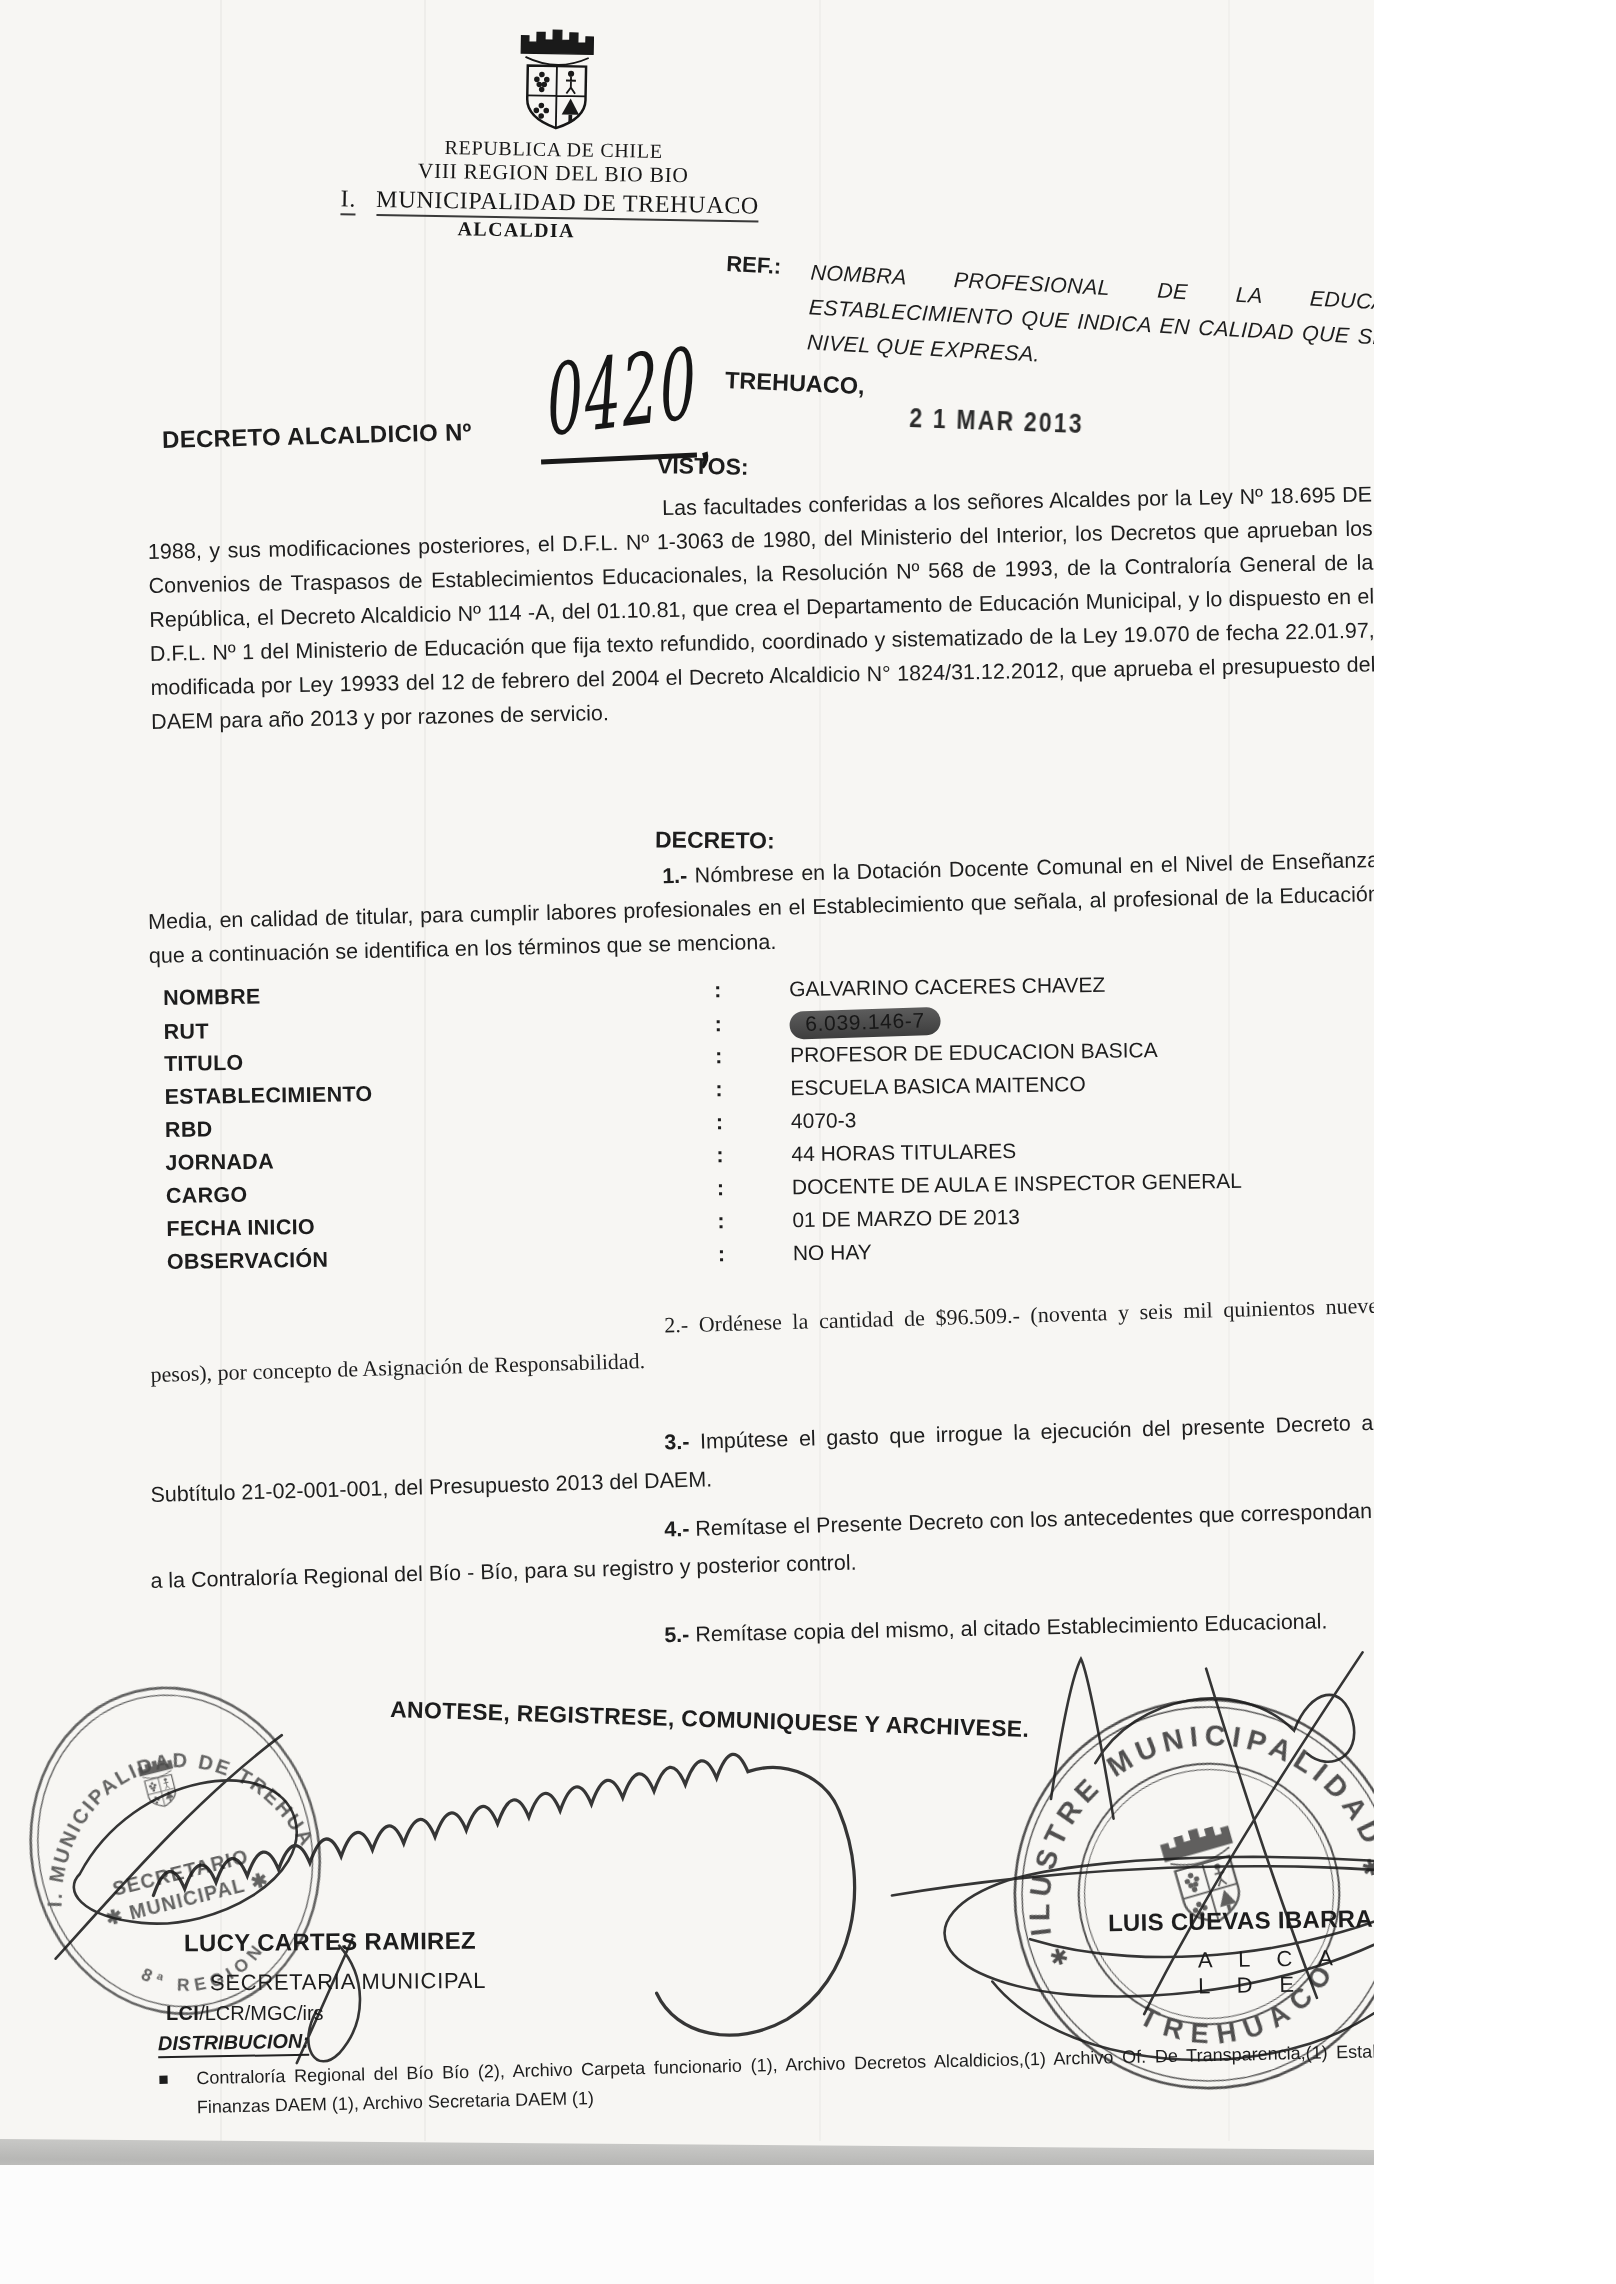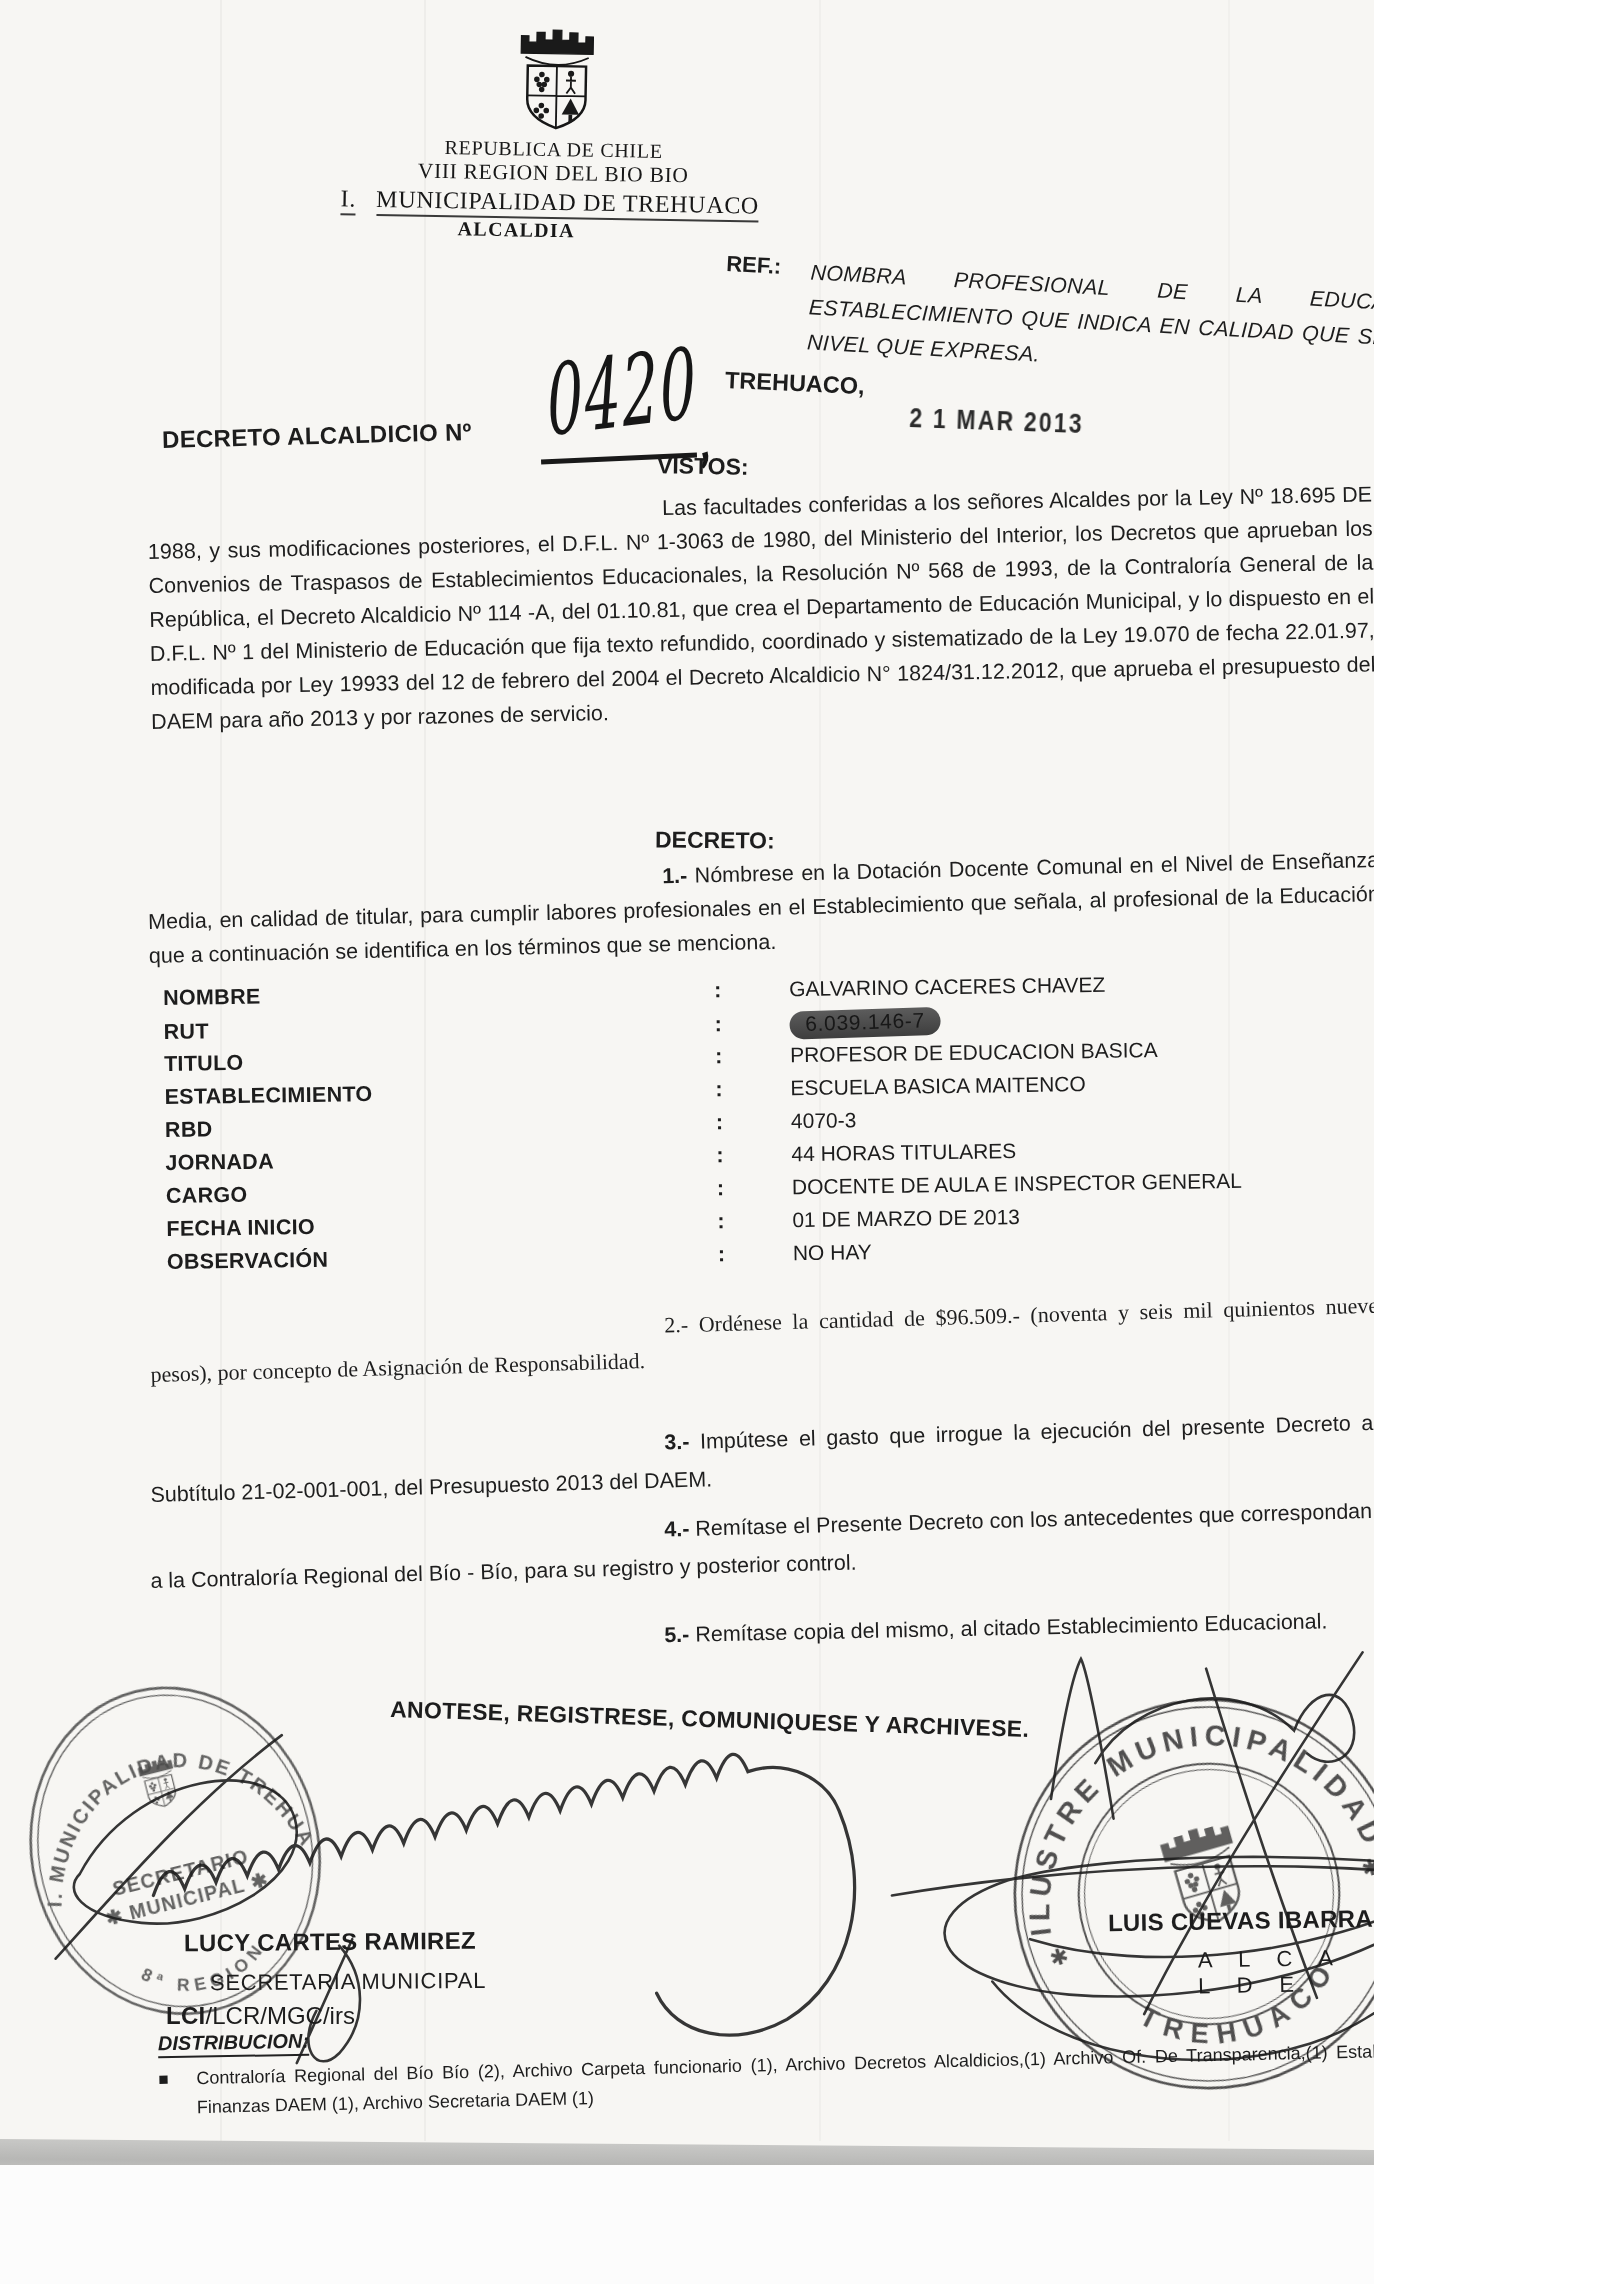--- a/index.html
+++ b/index.html
@@ -52,21 +52,21 @@
   .dvalue { font-size:21px; }
   .redacted { display:inline-block; background:linear-gradient(180deg,#5c5c5c,#3e3e3e); color:#181818;
               border-radius:14.3px; padding:0.7px 15.6px 3.3px; transform:rotate(-1deg); letter-spacing:0.7px; }
 
   .closing { font-weight:bold; font-size:23px; letter-spacing:0.3px; transform:rotate(1.8deg); }
 
   .sig-name  { font-weight:bold; font-size:24px; letter-spacing:0.3px; }
   .sig-title { font-size:22px; letter-spacing:0.7px; }
   .alcalde   { letter-spacing:10.4px; }
 
-  .initials { font-size:24px; }
+  .initials { font-size:20px; }
   .initials b { letter-spacing:0.3px; }
   .dist-label { font-size:20px; font-weight:bold; font-style:italic; border-bottom:2px solid #222;
                 padding-bottom:1.3px; transform:rotate(-1deg); display:inline-block; }
   .dist { font-size:18px; line-height:1.6; width:1362px; transform:rotate(-1.3deg); transform-origin:left top;
           position:relative; padding-left:38px; text-align:justify; }
   .dist .bullet { position:absolute; left:0; top:1.3px; font-size:17px; }
 
   .stamp { filter:blur(0.3px); }
   svg text { font-family:"Liberation Sans", sans-serif; }
 </style>

